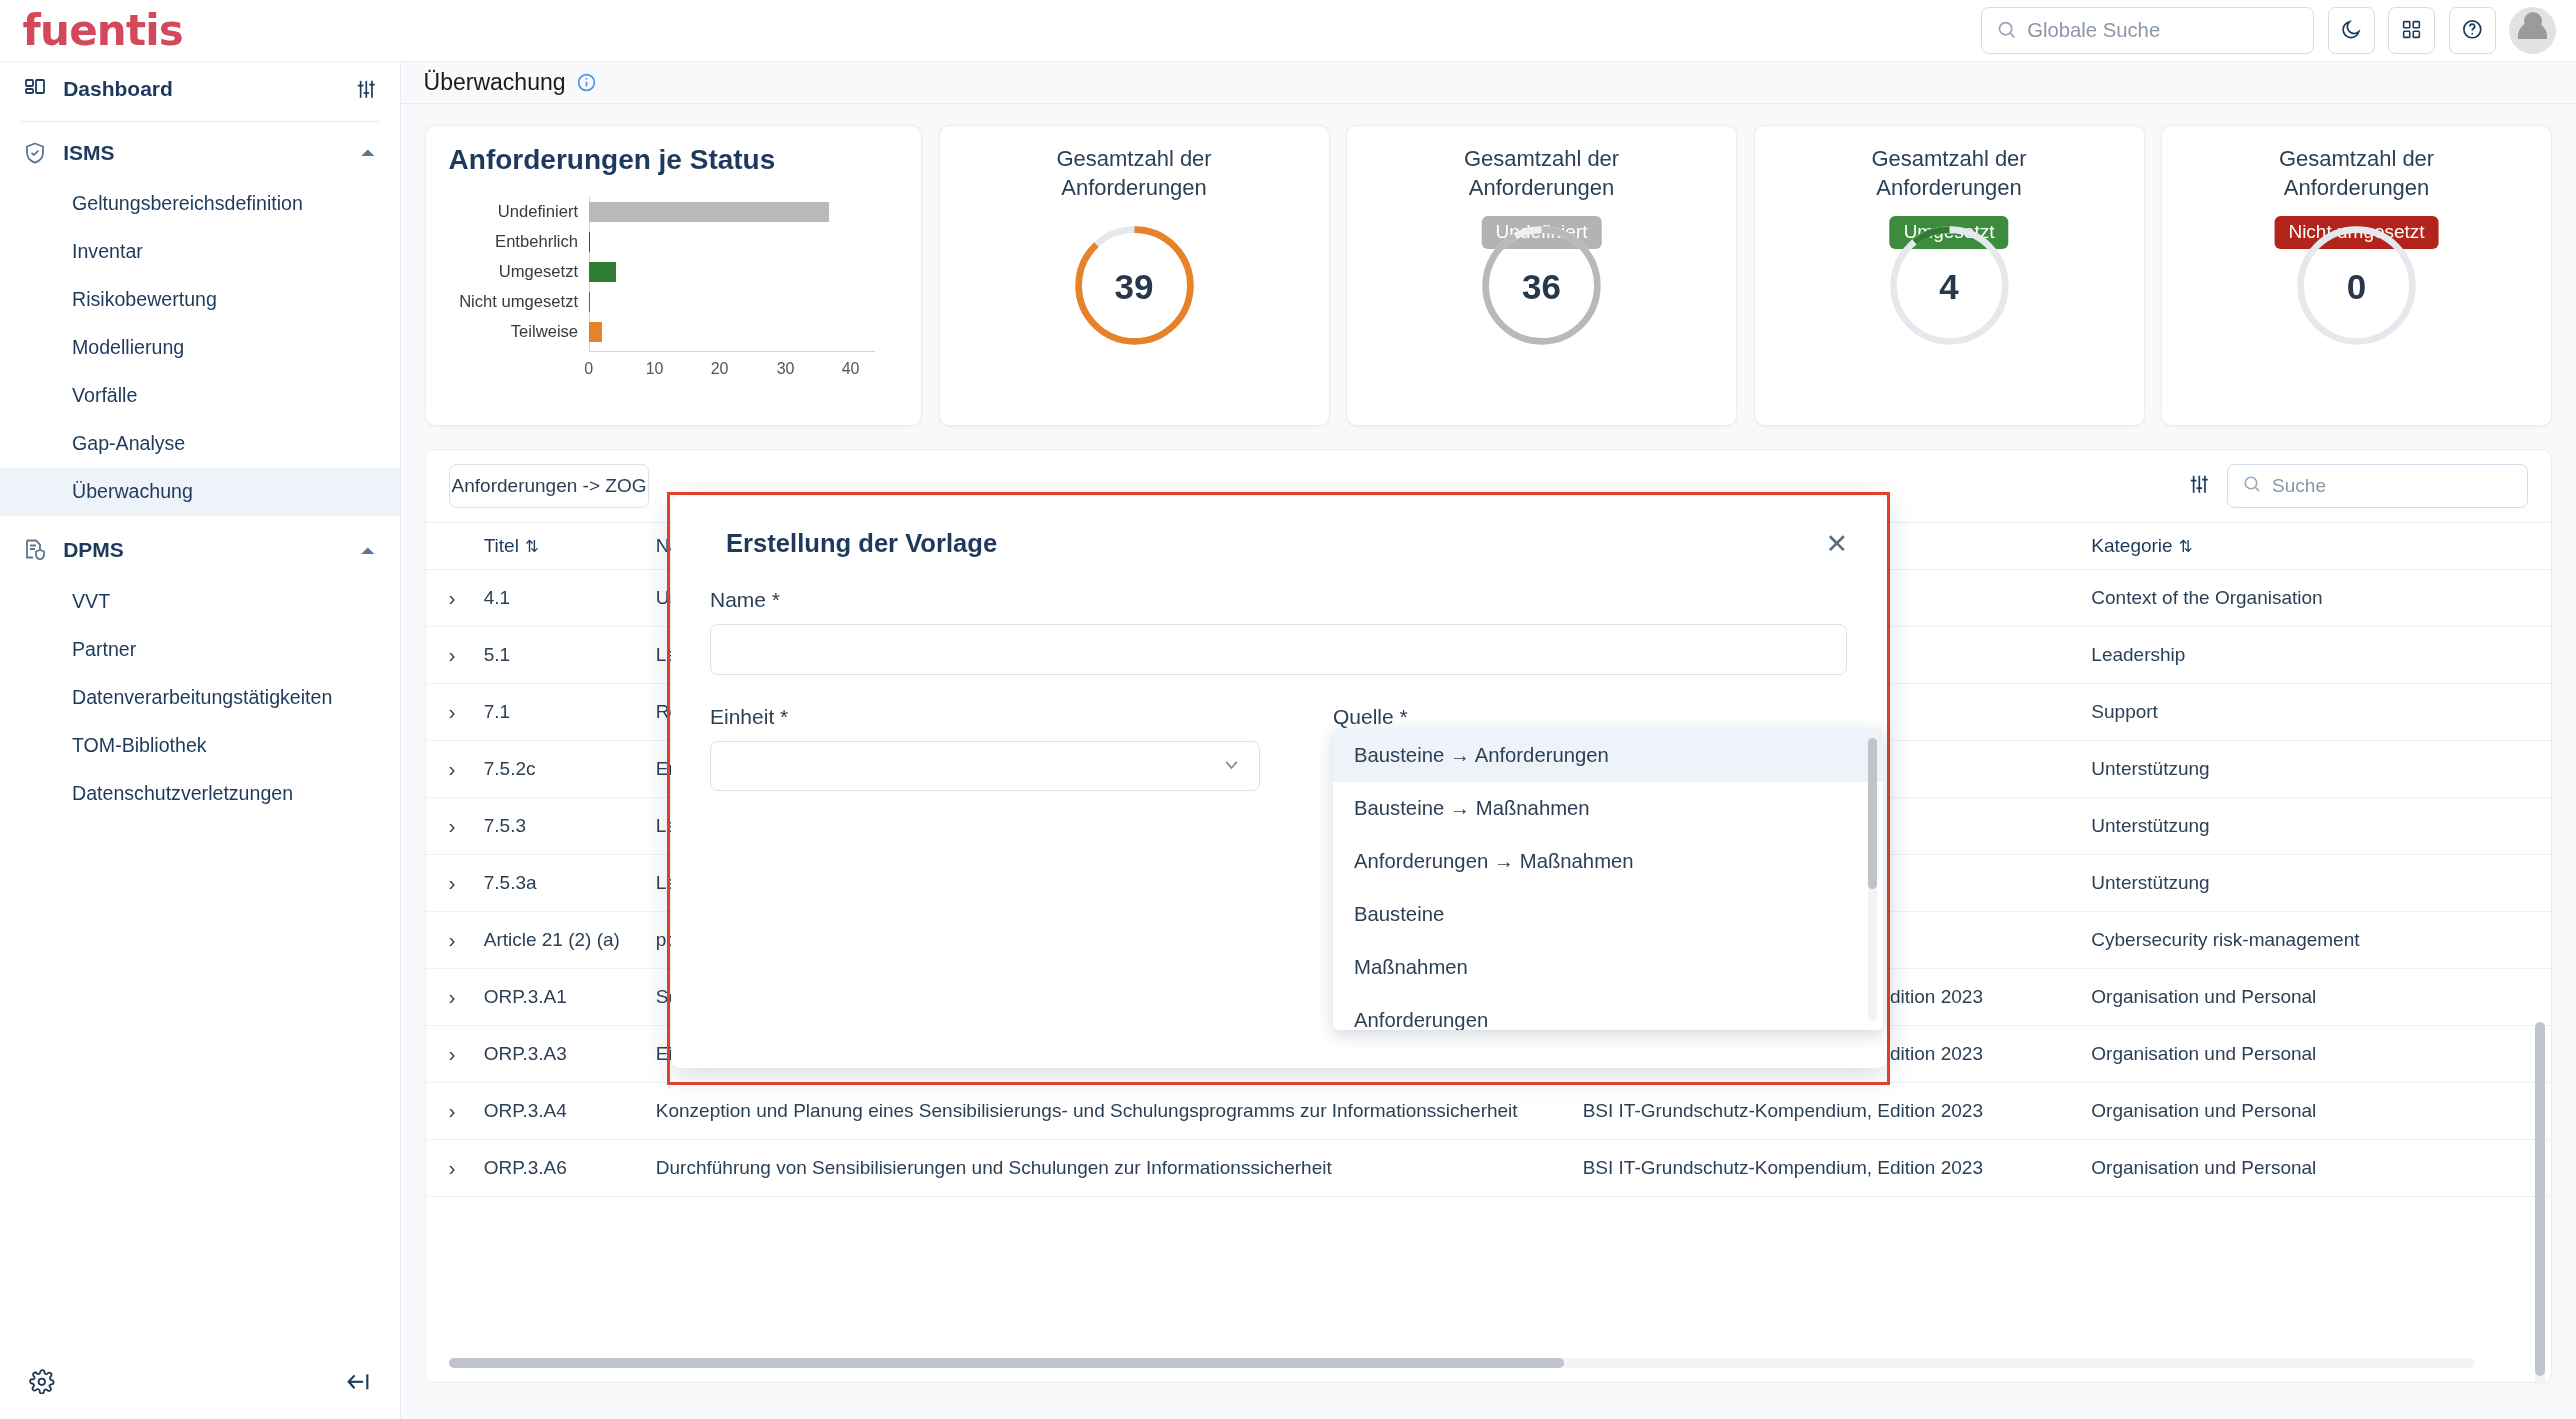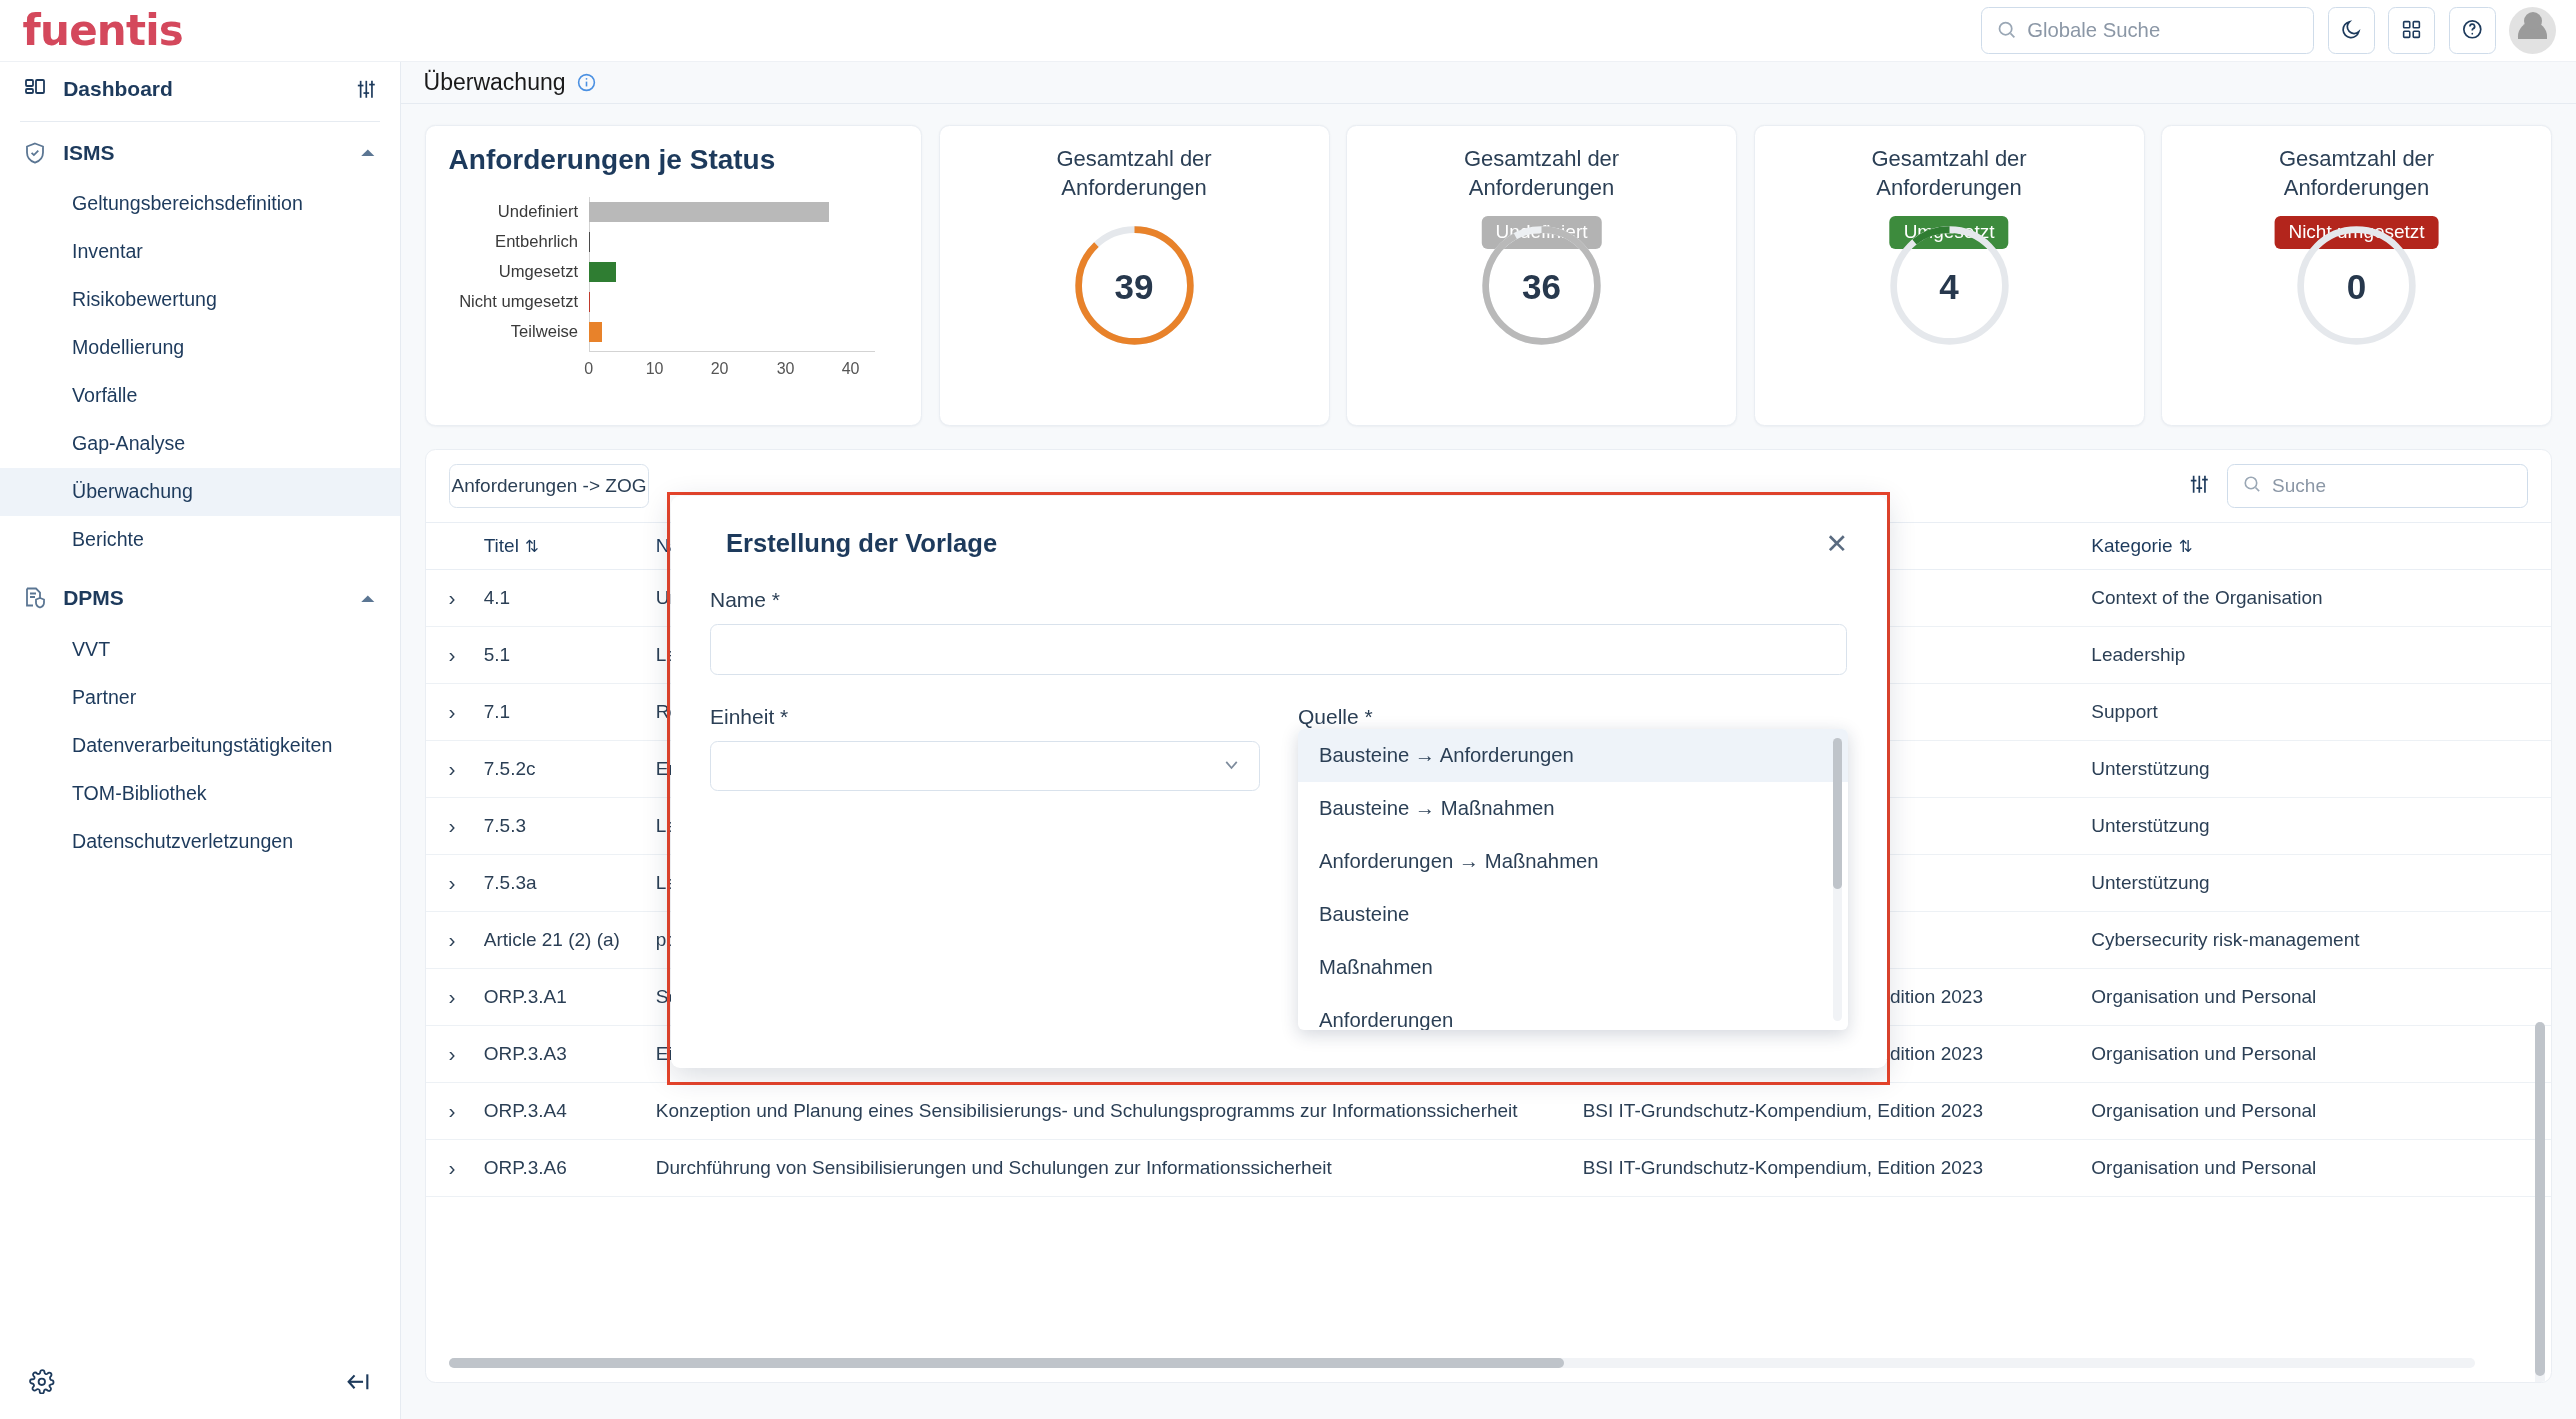--- a/index.html
+++ b/index.html
@@ -185,21 +185,21 @@
   .modal-close {
     position: absolute; right: 39px; top: 35px; font-size: 27px; color: #5a6b80;
     line-height: 1; cursor: pointer;
   }
   .field-label { font-size: 21px; color: #2b3f55; margin-top: 30px; margin-bottom: 12px; }
   .text-input {
     width: 1137px; height: 51px; border: 1.1px solid #d9e2ec; border-radius: 7.5px;
     background: #fff;
   }
   .two-col { display: flex; gap: 38px; }
-  .sel-wrap { position: relative; }
+  .sel-wrap { position: relative; margin-left: 35px; }
   .select-box {
     width: 550px; height: 50px; border: 1.1px solid #d9e2ec; border-radius: 7.5px;
     background: #fff; display: flex; align-items: center; justify-content: flex-end;
     padding-right: 16.6px; color: #7d8b9c;
   }
   .select-box.focused { border: 1.9px solid #1d3a5c; }
   .dropdown {
     position: absolute; left: 0; top: 54px; width: 550px; height: 301px;
     background: #fff; border-radius: 6px; box-shadow: 0 4.5px 16.6px rgba(20,40,70,0.18);
     overflow: hidden; z-index: 70;
@@ -316,23 +316,20 @@
       <span>Modellierung</span>
     </div>
   <div class="nav-item">
       <span>Vorfälle</span>
     </div>
   <div class="nav-item">
       <span>Gap-Analyse</span>
     </div>
   <div class="nav-item active">
       <span>Überwachung</span>
-    </div>
-  <div class="nav-item">
-      <span>Berichte</span>
     </div>
 
   <div class="nav-group-head" style="margin-top:7.5px">
     <span class="ico">
       <svg width="24" height="24" viewBox="0 0 24 24" fill="none" stroke="#5b7693" stroke-width="1.8">
           <path d="M4 2.5h9l4 4v6"></path>
           <path d="M4 2.5v17h6"></path>
           <path d="M7 7.5h6M7 11h5"></path>
           <path d="M17 12l4 1.5v3.2c0 2.3-1.7 4-4 4.8-2.3-.8-4-2.5-4-4.8V13.5z"></path>
         </svg>

